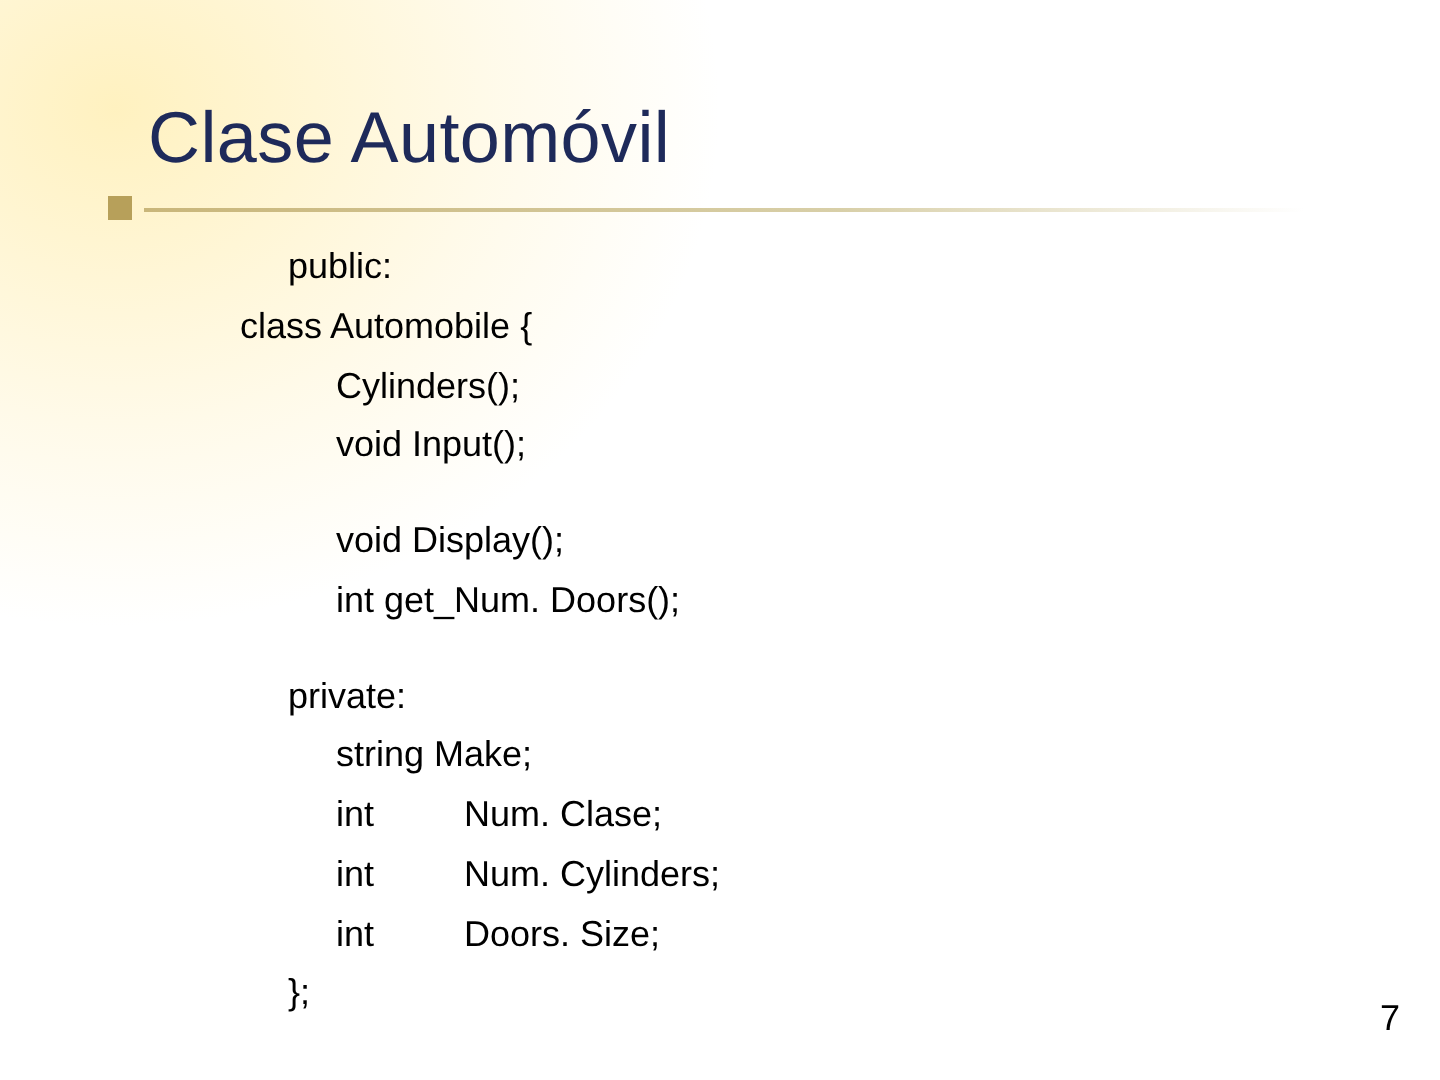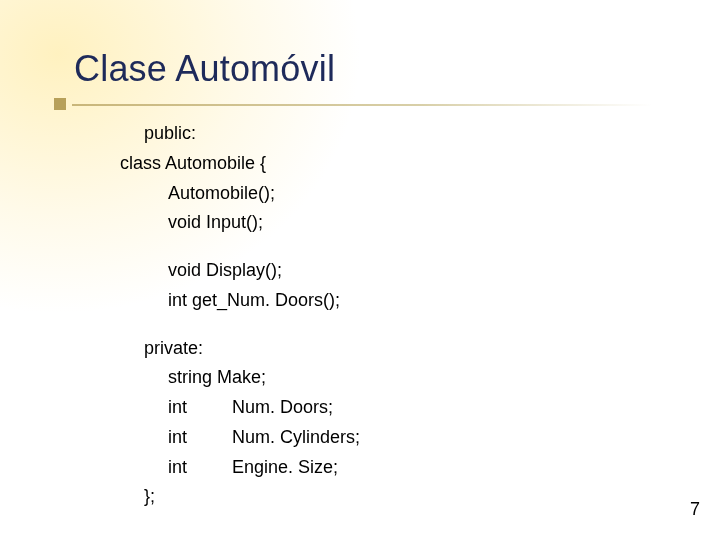--- a/index.html
+++ b/index.html
@@ -88,35 +88,35 @@
 
   <div class="title-wrap">
     <div class="square"></div>
     <div class="title">Clase Automóvil</div>
     <div class="underline"></div>
   </div>
 
   <div class="body">
     <div class="blk i1">public:</div>
     <div class="blk">class Automobile {</div>
-    <div class="blk i2">Automobile();</div>
+    <div class="blk i2">Cylinders();</div>
     <div class="blk i2">void Input();</div>
     <div class="gap"></div>
     <div class="blk i2">void Display();</div>
     <div class="blk i2">int get_Num. Doors();</div>
     <div class="gap"></div>
     <div class="blk i1">private:</div>
     <div class="blk i2">string Make;</div>
     <div class="blk i2">
-      <span class="typecol">int</span><span>Num. Doors;</span>
+      <span class="typecol">int</span><span>Num. Clase;</span>
     </div>
     <div class="blk i2">
       <span class="typecol">int</span><span>Num. Cylinders;</span>
     </div>
     <div class="blk i2">
-      <span class="typecol">int</span><span>Engine. Size;</span>
+      <span class="typecol">int</span><span>Doors. Size;</span>
     </div>
     <div class="blk i1">};</div>
   </div>
 
   <div class="pagenum">7</div>
 
 </div>
 
 </body></html>

